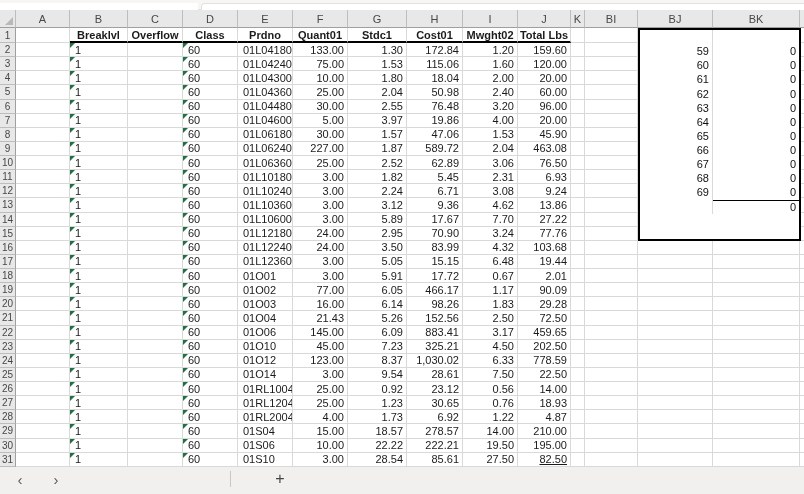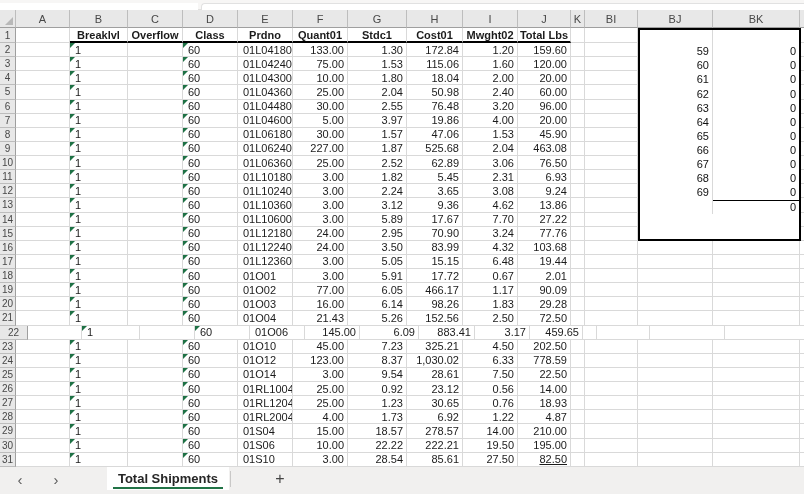--- a/index.html
+++ b/index.html
@@ -222,21 +222,21 @@
       </div>
       <div class="r" style="height: 14.1333px;">
         <div class="c rowhdr" style="width: 16px;">9</div>
         <div class="c " style="width: 54px;"></div>
         <div class="c txt tri" style="width: 58px;">1</div>
         <div class="c " style="width: 55px;"></div>
         <div class="c txt tri" style="width: 55px;">60</div>
         <div class="c txt" style="width: 55px;">01L06240</div>
         <div class="c num" style="width: 55px;">227.00</div>
         <div class="c num" style="width: 59px;">1.87</div>
-        <div class="c num" style="width: 56px;">525.68</div>
+        <div class="c num" style="width: 56px;">589.72</div>
         <div class="c num" style="width: 55px;">2.04</div>
         <div class="c num" style="width: 53px;">463.08</div>
         <div class="c " style="width: 14px;"></div>
         <div class="c " style="width: 53px;"></div>
         <div class="c " style="width: 75px;"></div>
         <div class="c " style="width: 87px;"></div>
         <div class="c pad" style="width: 4px;"></div>
       </div>
       <div class="r" style="height: 14.1333px;">
         <div class="c rowhdr" style="width: 16px;">10</div>
@@ -276,21 +276,21 @@
       </div>
       <div class="r" style="height: 14.1333px;">
         <div class="c rowhdr" style="width: 16px;">12</div>
         <div class="c " style="width: 54px;"></div>
         <div class="c txt tri" style="width: 58px;">1</div>
         <div class="c " style="width: 55px;"></div>
         <div class="c txt tri" style="width: 55px;">60</div>
         <div class="c txt" style="width: 55px;">01L10240</div>
         <div class="c num" style="width: 55px;">3.00</div>
         <div class="c num" style="width: 59px;">2.24</div>
-        <div class="c num" style="width: 56px;">3.65</div>
+        <div class="c num" style="width: 56px;">6.71</div>
         <div class="c num" style="width: 55px;">3.08</div>
         <div class="c num" style="width: 53px;">9.24</div>
         <div class="c " style="width: 14px;"></div>
         <div class="c " style="width: 53px;"></div>
         <div class="c " style="width: 75px;"></div>
         <div class="c " style="width: 87px;"></div>
         <div class="c pad" style="width: 4px;"></div>
       </div>
       <div class="r" style="height: 14.1333px;">
         <div class="c rowhdr" style="width: 16px;">13</div>
@@ -448,21 +448,21 @@
         <div class="c num" style="width: 56px;">152.56</div>
         <div class="c num" style="width: 55px;">2.50</div>
         <div class="c num" style="width: 53px;">72.50</div>
         <div class="c " style="width: 14px;"></div>
         <div class="c " style="width: 53px;"></div>
         <div class="c " style="width: 75px;"></div>
         <div class="c " style="width: 87px;"></div>
         <div class="c pad" style="width: 4px;"></div>
       </div>
       <div class="r" style="height: 14.1333px;">
-        <div class="c rowhdr" style="width: 28px;">22</div>
+        <div class="c rowhdr" style="width: 16px;">22</div>
         <div class="c " style="width: 54px;"></div>
         <div class="c txt tri" style="width: 58px;">1</div>
         <div class="c " style="width: 55px;"></div>
         <div class="c txt tri" style="width: 55px;">60</div>
         <div class="c txt" style="width: 55px;">01O06</div>
         <div class="c num" style="width: 55px;">145.00</div>
         <div class="c num" style="width: 59px;">6.09</div>
         <div class="c num" style="width: 56px;">883.41</div>
         <div class="c num" style="width: 55px;">3.17</div>
         <div class="c num" style="width: 53px;">459.65</div>
@@ -689,20 +689,16 @@
       </div>
     <div class="wk1-row wk1-total">
       <div class="c1"></div>
       <div class="c2 vnum">0</div>
     </div>
   </div>
 
   <div class="tabbar">
     <div class="navbtn nav-prev">‹</div>
     <div class="navbtn nav-next">›</div>
-    <div class="sheet-tab">
-      <span>Total Shipments</span>
-      <span class="tab-underline"></span>
-    </div>
     <div class="tab-divider"></div>
     <div class="add-sheet">+</div>
   </div>
 </div>
 
 </body></html>

